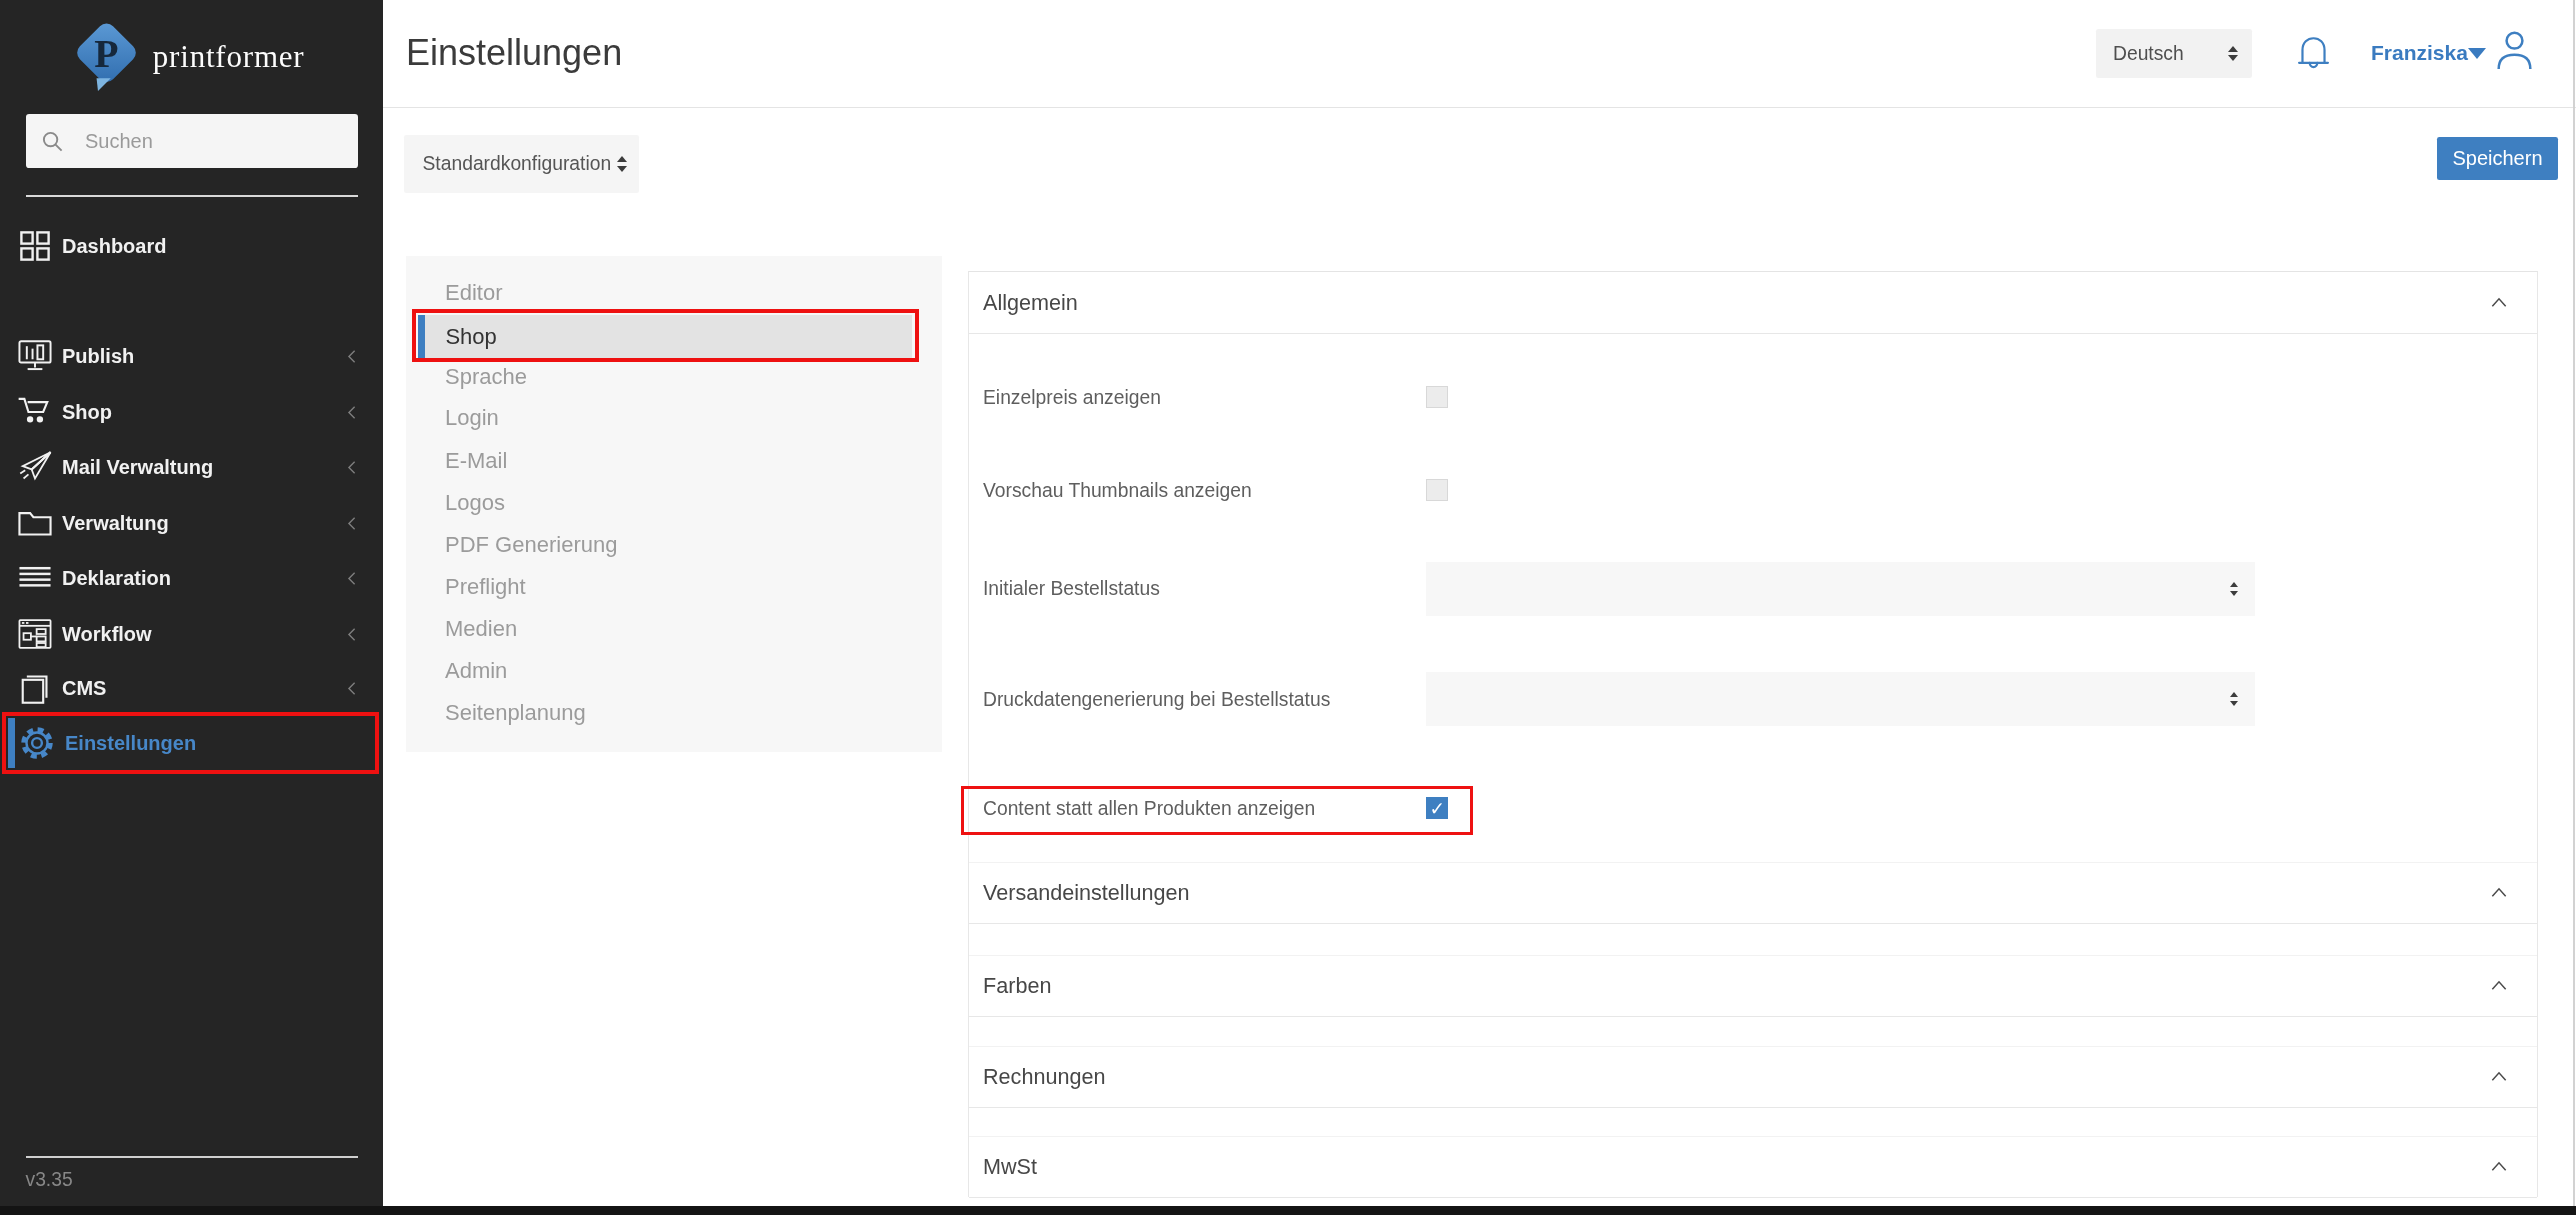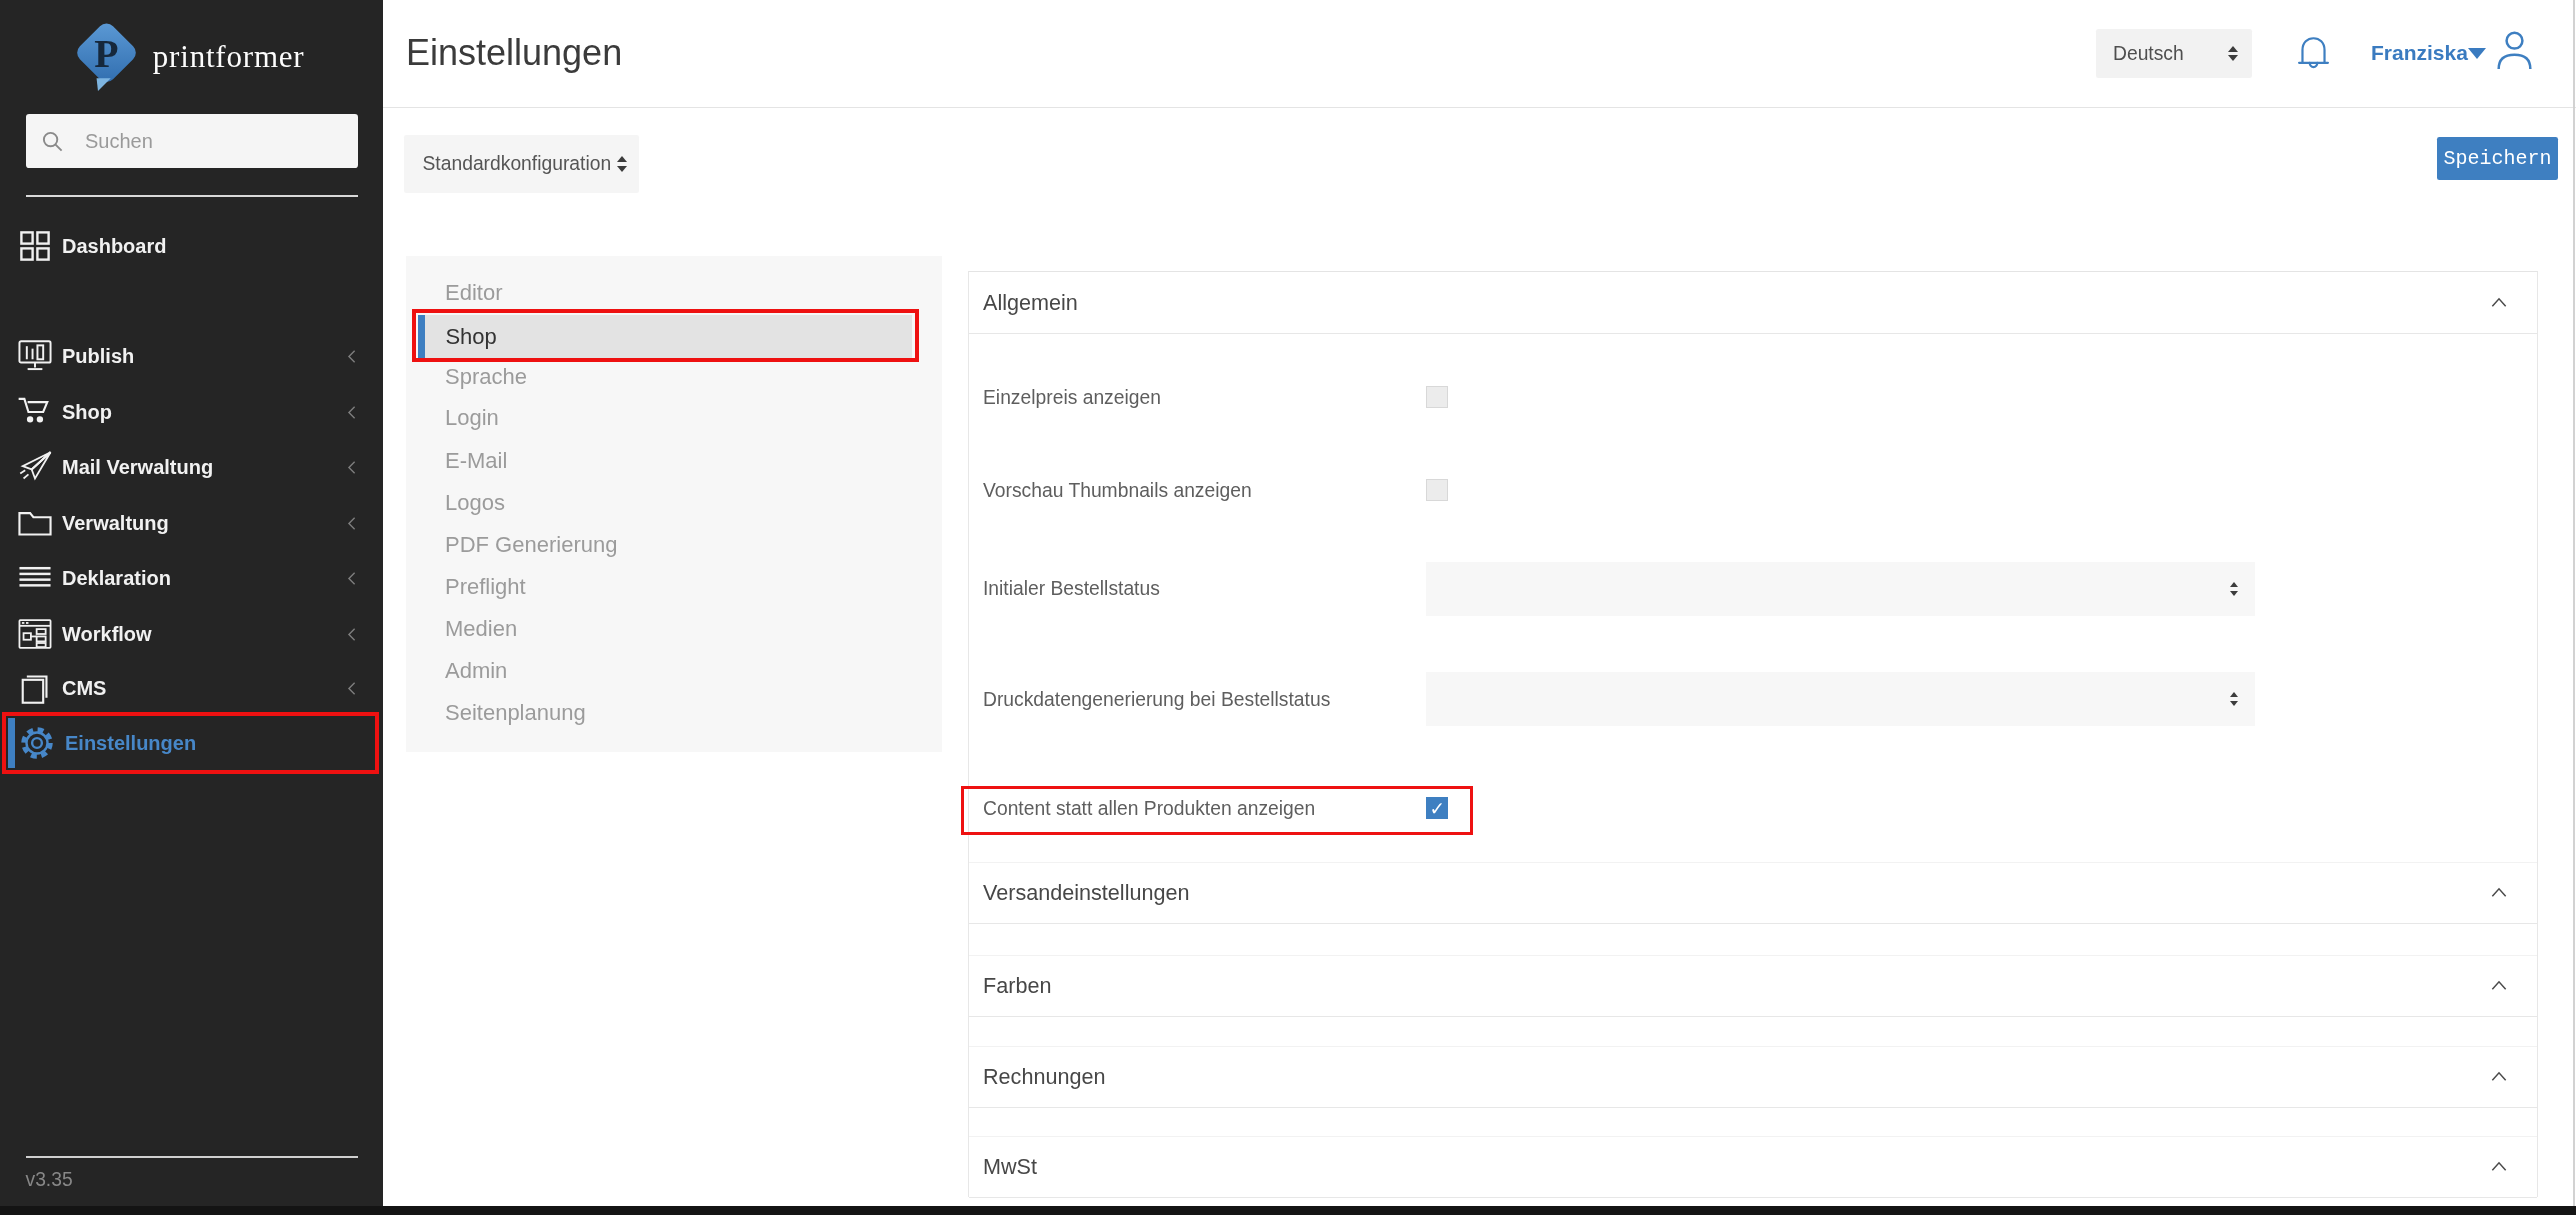--- a/index.html
+++ b/index.html
@@ -46,21 +46,21 @@
   .bell { left:2294px; top:32px; width:39px; height:43px; color:#3e7fc1; }
   .username { left:2371px; top:41px; font-size:21px; font-weight:600; color:#3a7bc0; }
   .user-caret { left:2468px; top:48px; width:0; height:0; border-left:9.3px solid transparent; border-right:9.3px solid transparent; border-top:11.6px solid #3a7bc0; }
   .person { left:2492px; top:29px; width:45px; height:45px; color:#3e7fc1; }
 
   
   .config-select { left:404px; top:135px; width:235px; height:58px; background:#f5f5f5; border-radius:2.3px;
     display:flex; align-items:center; justify-content:space-between; padding:0 12.4px 0 18.5px; }
   .config-select span { font-size:19.3px; color:#555; }
   .save-btn { left:2437px; top:137px; width:121px; height:43px; background:#3e7fc1; border-radius:2.3px; border:none;
-    color:#fff; font-size:20px; font-family:Liberation Mono, monospace; display:flex; align-items:center; justify-content:center; cursor:pointer; }
+    color:#fff; font-size:20px; font-family:Liberation Sans, sans-serif; display:flex; align-items:center; justify-content:center; cursor:pointer; }
 
   
   .subnav { left:406px; top:256px; width:536px; height:496px; background:#f7f7f7; }
   .subnav-item { position:absolute; left:0; width:536px; height:42px; display:flex; align-items:center; padding-left:39px;
     font-size:22px; color:#9b9b9b; cursor:pointer; }
   .subnav-item.selected-row { left:12.4px; width:494px; height:43px; background:#e3e3e3; color:#333; padding-left:27px; }
   .subnav-bar { position:absolute; left:0; top:0; bottom:0; width:7px; background:#3e7fc1; }
 
   
   .content-col { left:968px; top:271px; width:1570px; height:926px; background:#fff;

